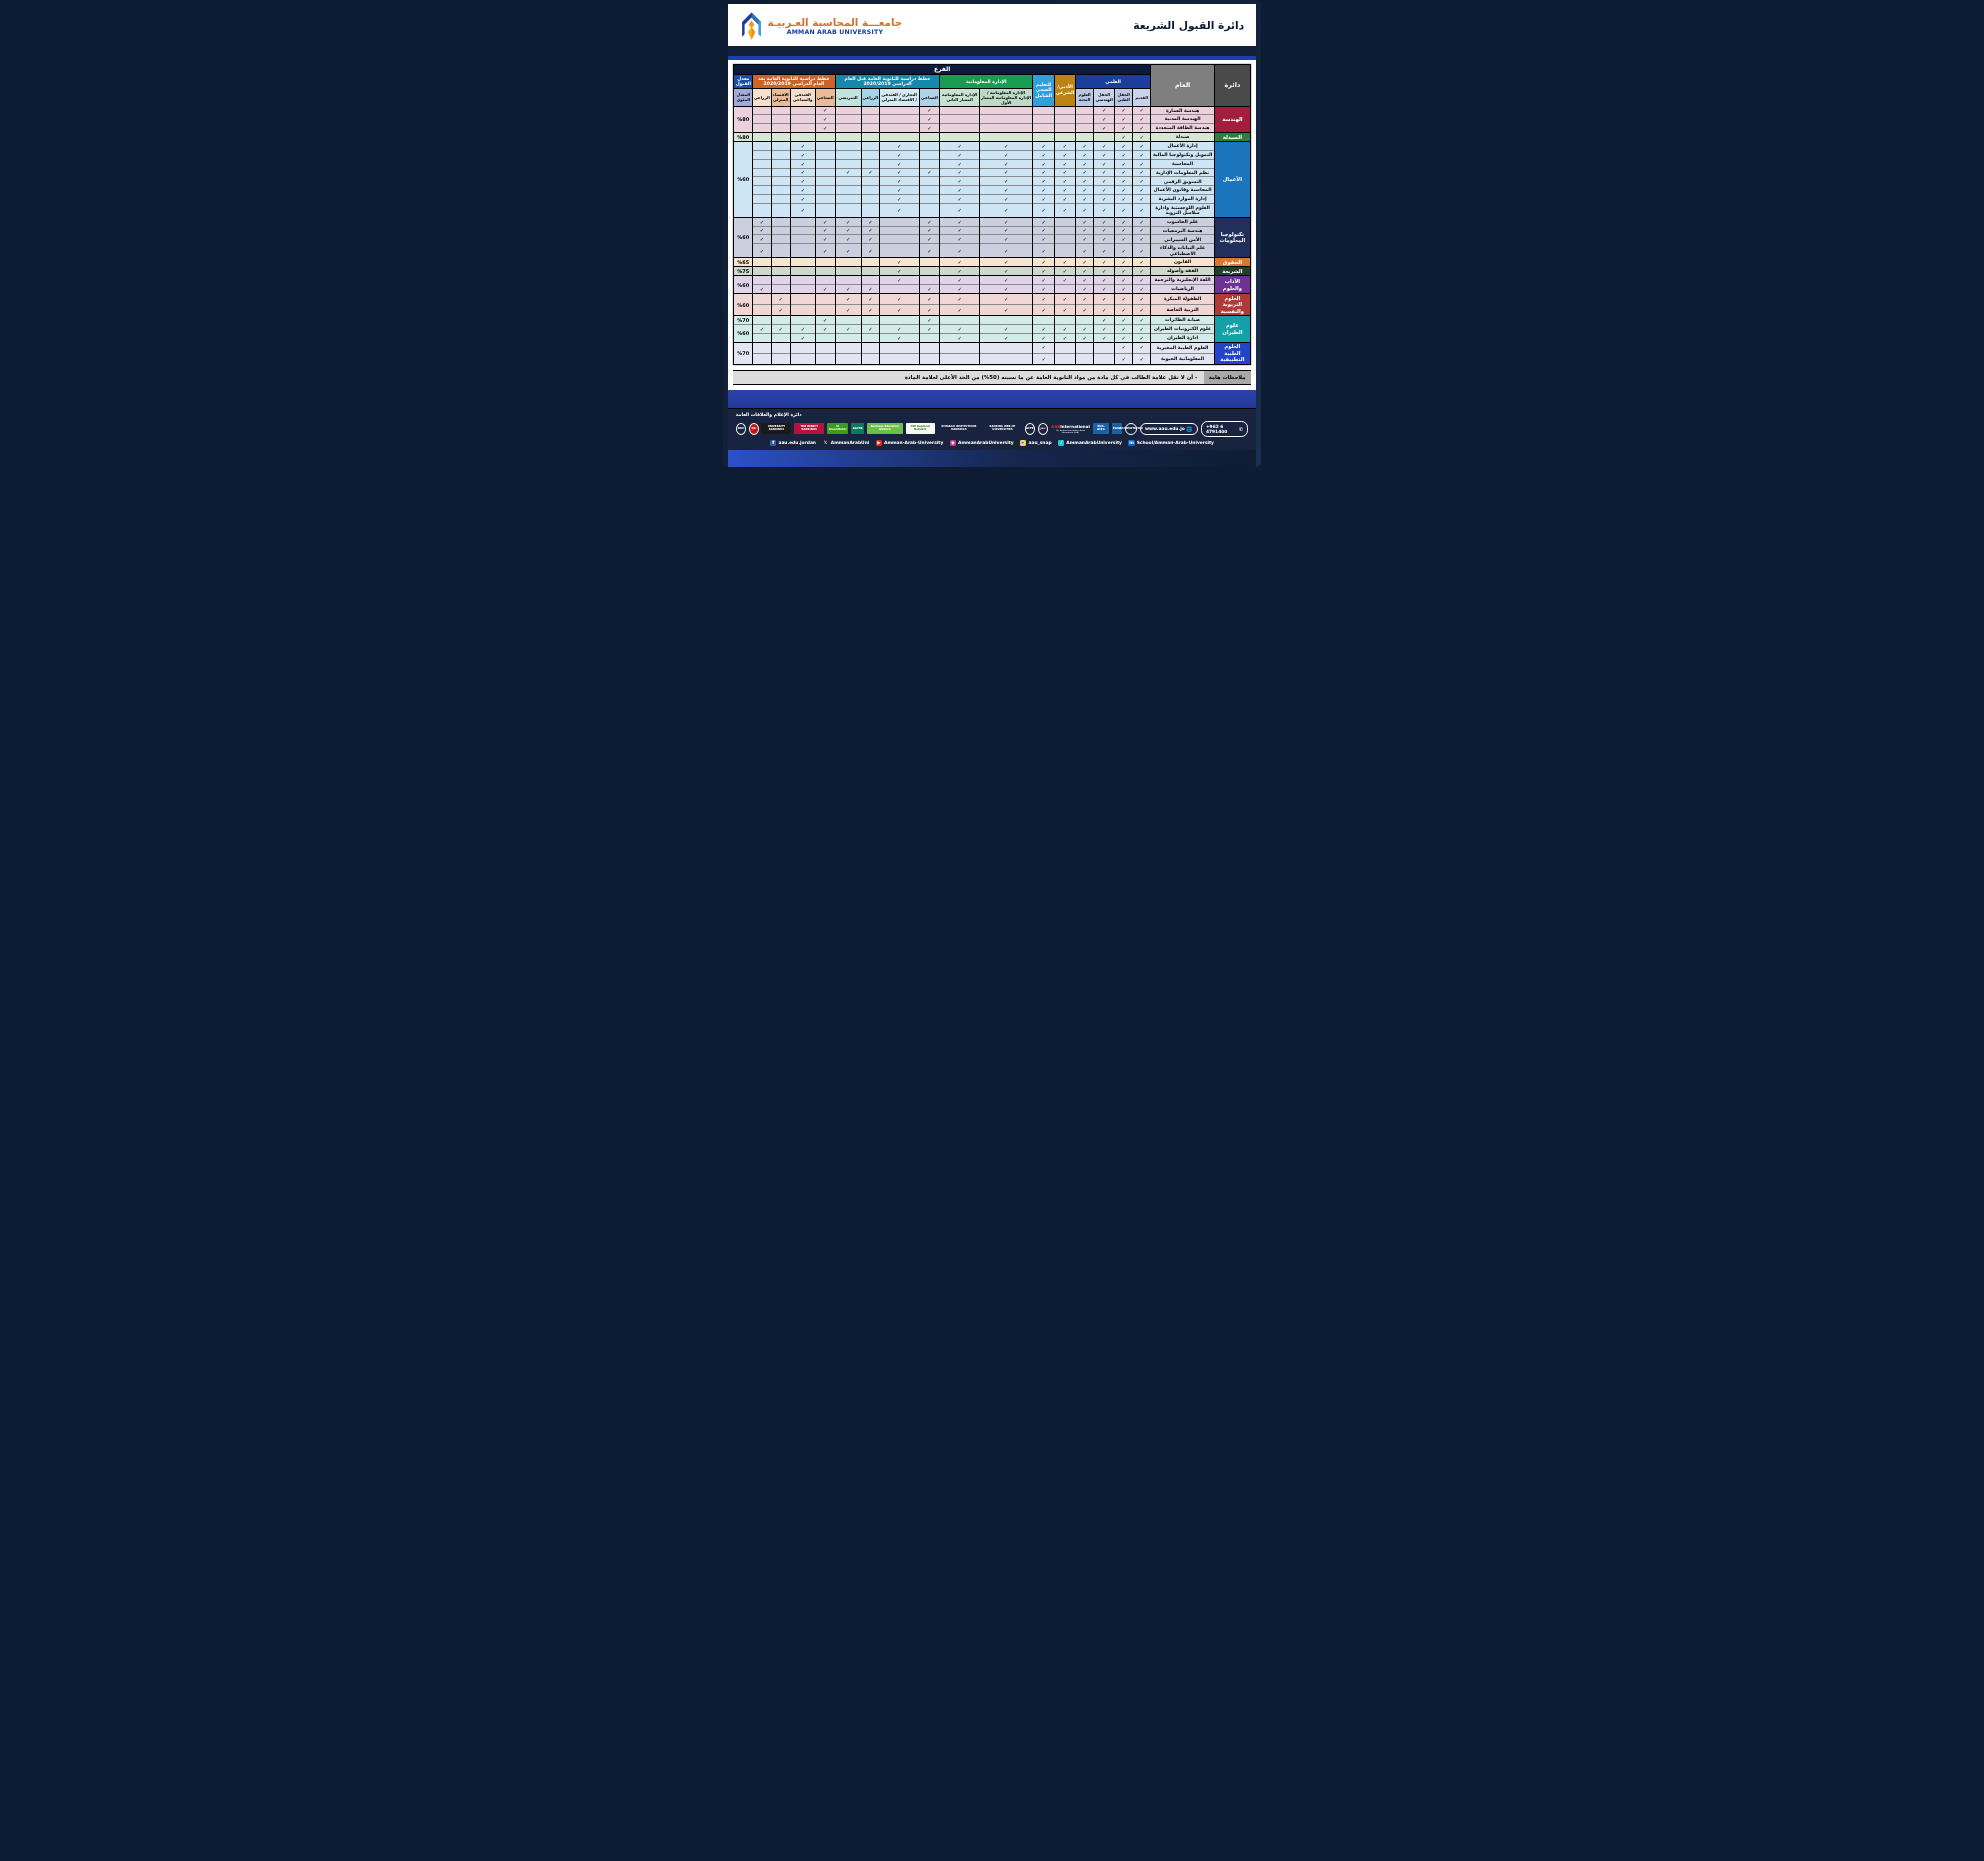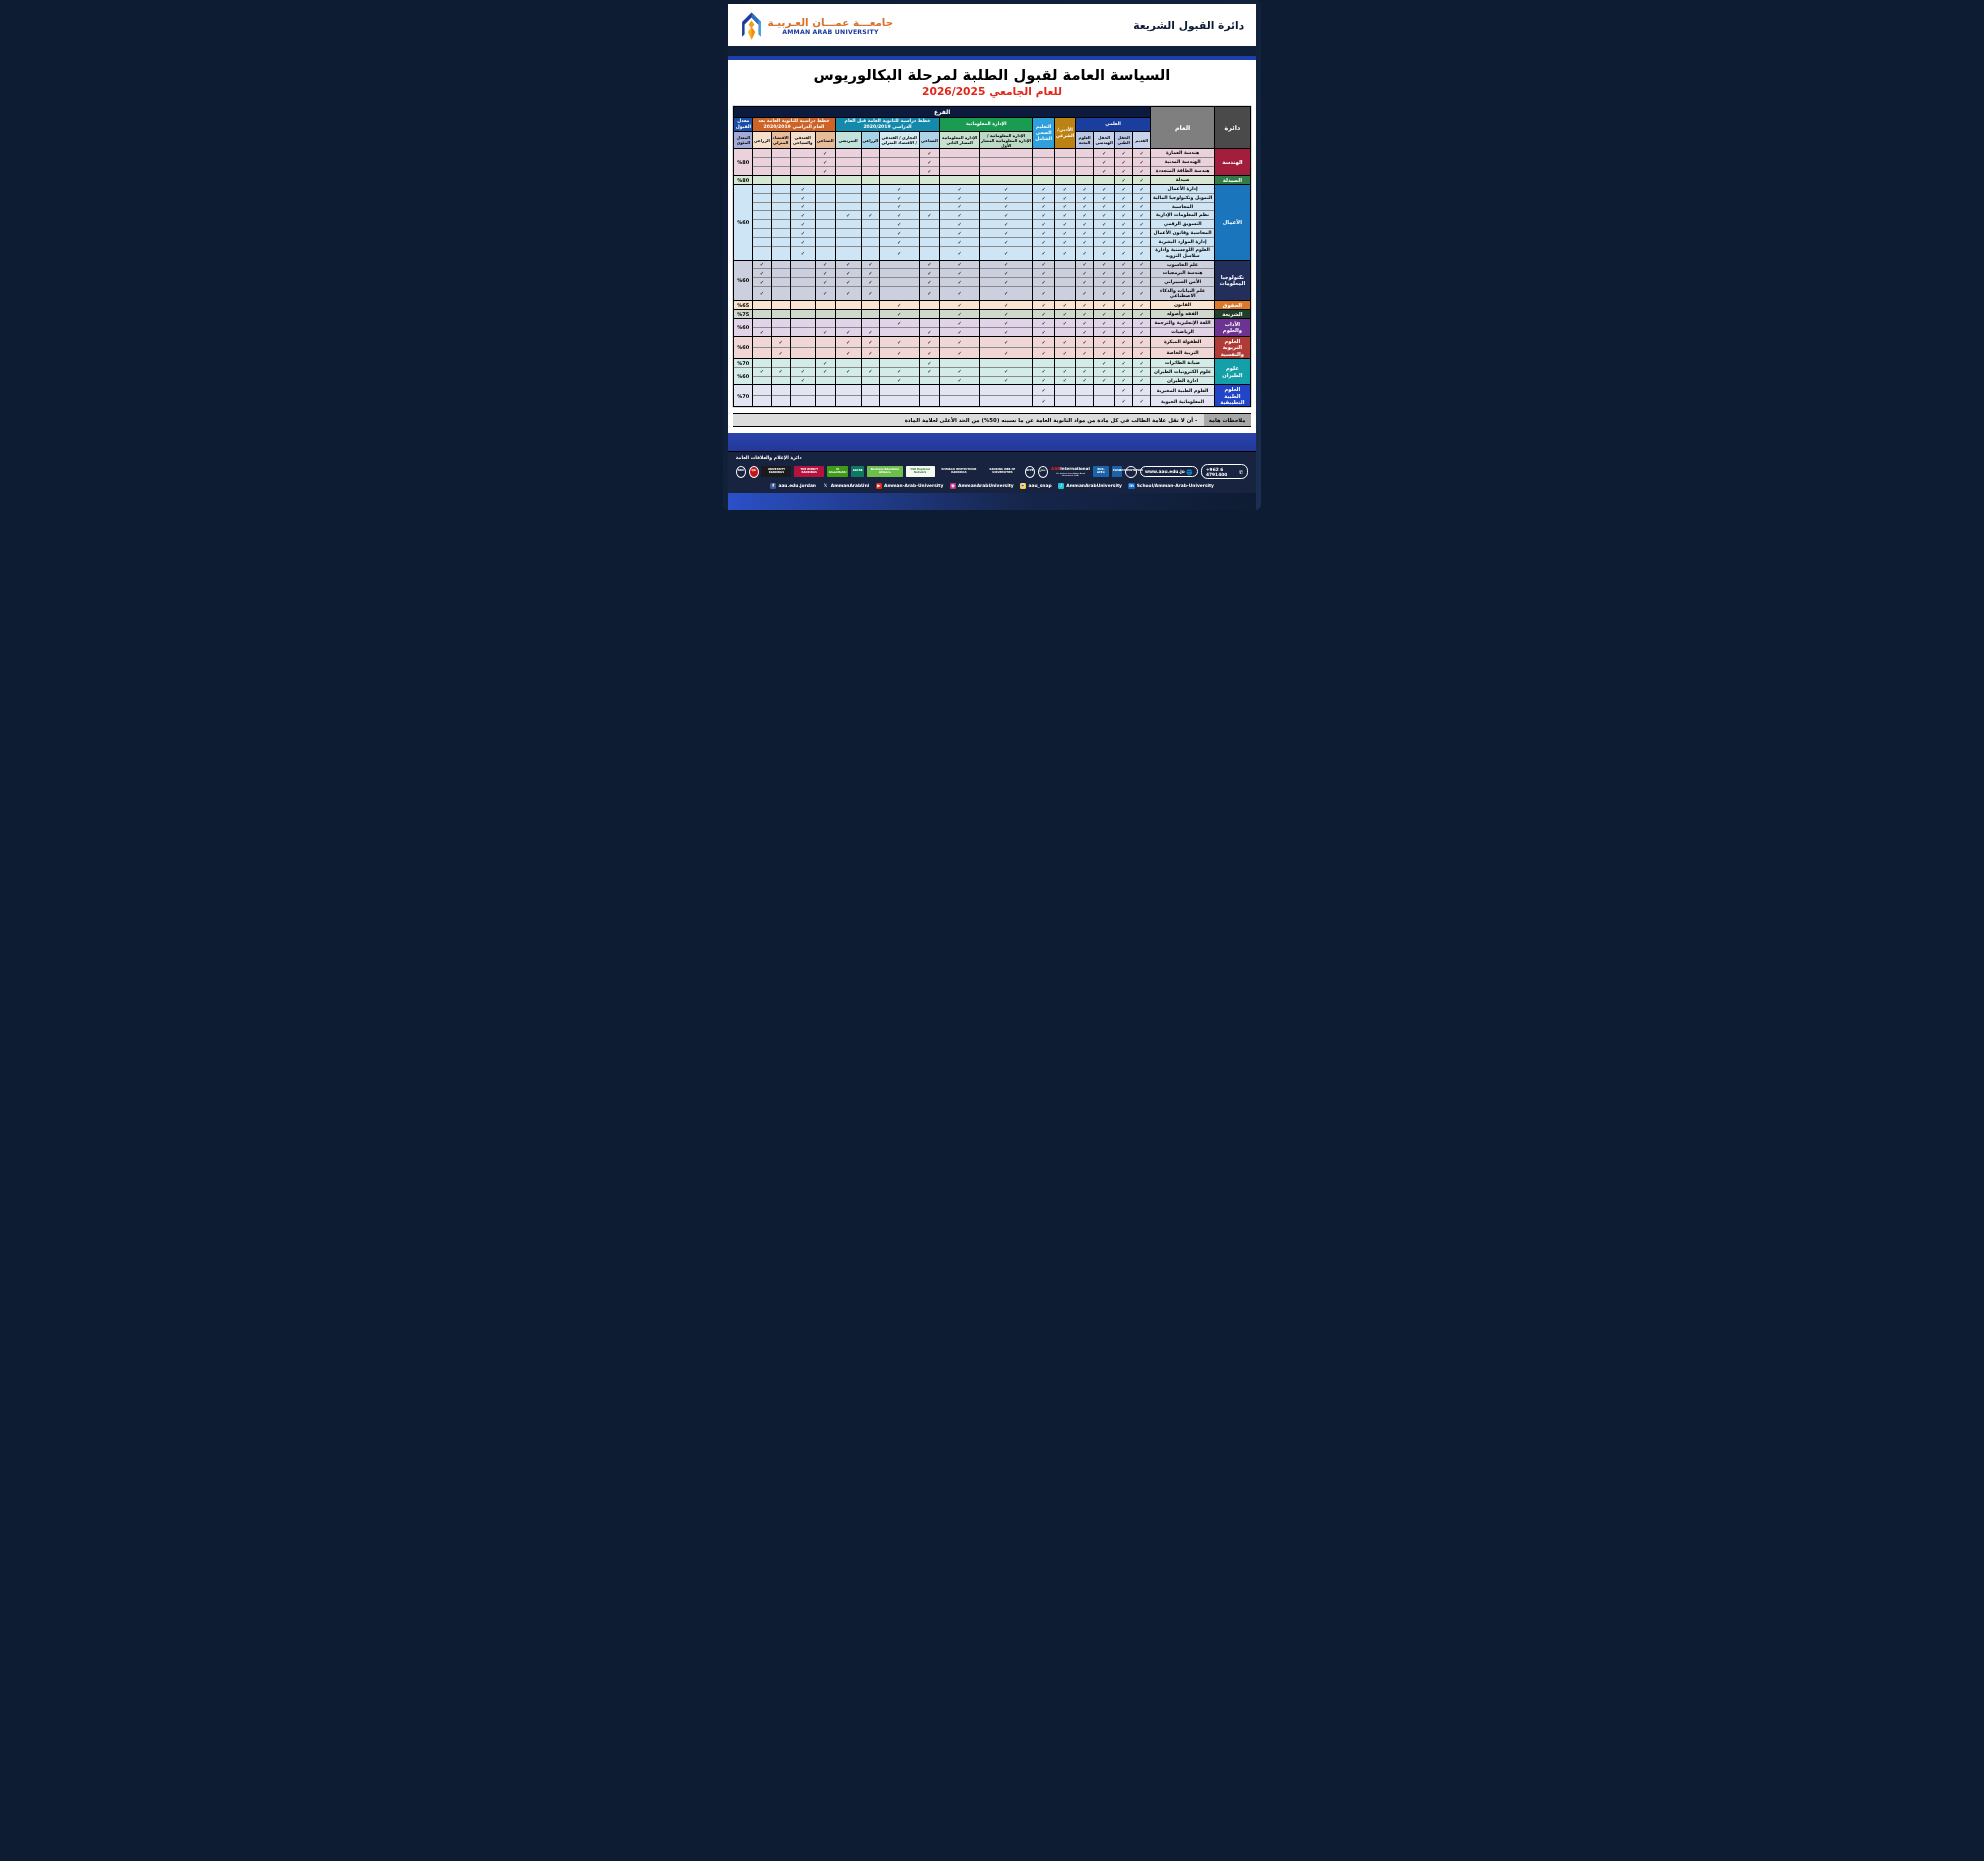--- a/index.html
+++ b/index.html
@@ -82,41 +82,37 @@
 </head>
 <body>
 
 <div class="page">
   <div class="sheet">
 
     <div class="topbar">
       <div class="dept-title">دائرة القبول الشريعة</div>
       <div class="brand">
         <div class="brand-text">
-          <div class="brand-ar">جامعـــة عمـــان العـربيـة</div>
+          <div class="brand-ar">جامعـــة المحاسبة العـربيـة</div>
           <div class="brand-en">AMMAN ARAB UNIVERSITY</div>
         </div>
         <svg class="brand-mark" viewBox="0 0 60 80">
           <polygon points="4,30 30,4 56,30 49,37 30,18 11,37" fill="#1b3c9c"></polygon>
           <polygon points="30,4 56,30 49,37 30,18" fill="#2f6fc0"></polygon>
           <polygon points="4,32 11,25 11,64 4,71" fill="#1b3c9c"></polygon>
           <polygon points="56,32 49,25 49,64 56,71" fill="#3f9bd8"></polygon>
           <polygon points="30,26 38,37 30,48 22,37" fill="#f29b1d"></polygon>
           <polygon points="30,44 40,58 30,79 20,58" fill="#f7b329"></polygon>
           <polygon points="30,44 40,58 30,79" fill="#ef8f12"></polygon>
         </svg>
       </div>
     </div>
     <div class="navy-band"></div>
     <div class="blue-stripe"></div>
 
-    <div class="titles">
-      <div class="title-main">السياسة العامة لقبول الطلبة لمرحلة البكالوريوس</div>
-      <div class="title-sub">للعام الجامعي 2026/2025</div>
-    </div>
 
     <div class="table-wrap">
       <table>
           <colgroup>
             <col style="width: 6.8%;">
             <col style="width: 12.3%;">
             <col style="width: 3.4%;">
             <col style="width: 3.5%;">
             <col style="width: 4%;">
             <col style="width: 3.5%;">

